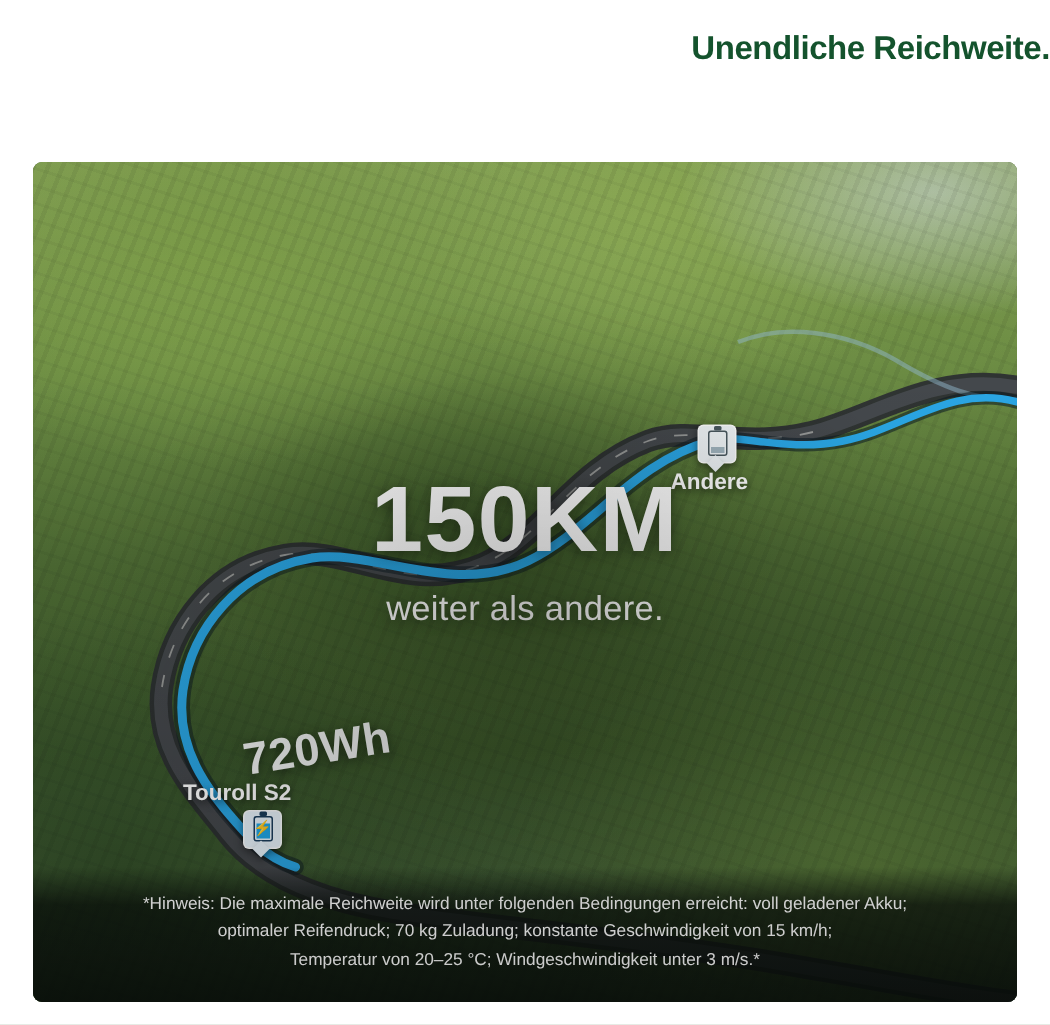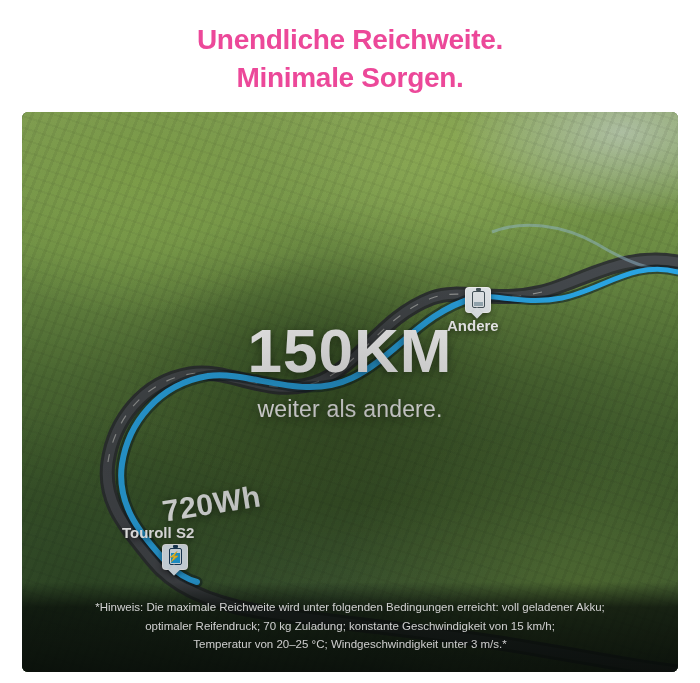--- a/index.html
+++ b/index.html
@@ -18,23 +18,23 @@
     position: relative;
     width: 700px;
     height: 683px;
     background: #ffffff;
     box-sizing: border-box;
   }
 
   
   .headline {
     padding-top: 2px;
-    text-align: center;
-    color: #ec4899;
-    font-size: 28px;
+    text-align: right;
+    color: #14532d;
+    font-size: 22px;
     font-weight: bold;
     line-height: 1.38;
     letter-spacing: -0.3px;
   }
   .headline .line {
     display: block;
   }
 
   
   .hero {
@@ -228,21 +228,20 @@
   }
   .footnote .fn-line { display: block; }
 </style>
 </head>
 <body>
 
 <div class="page">
 
   <h1 class="headline">
     <span class="line">Unendliche Reichweite.</span>
-    <span class="line">Minimale Sorgen.</span>
   </h1>
 
   <div class="hero">
     <div class="hero-bg"></div>
     <div class="hero-tex"></div>
 
     <svg class="road-svg" viewBox="0 0 656 560" preserveAspectRatio="none">
       <path d="M656,150 C600,140 560,170 520,180 C470,192 440,175 410,186
                C360,205 340,250 300,268 C250,290 210,255 168,262
                C120,270 92,310 86,350 C80,392 108,420 130,448

